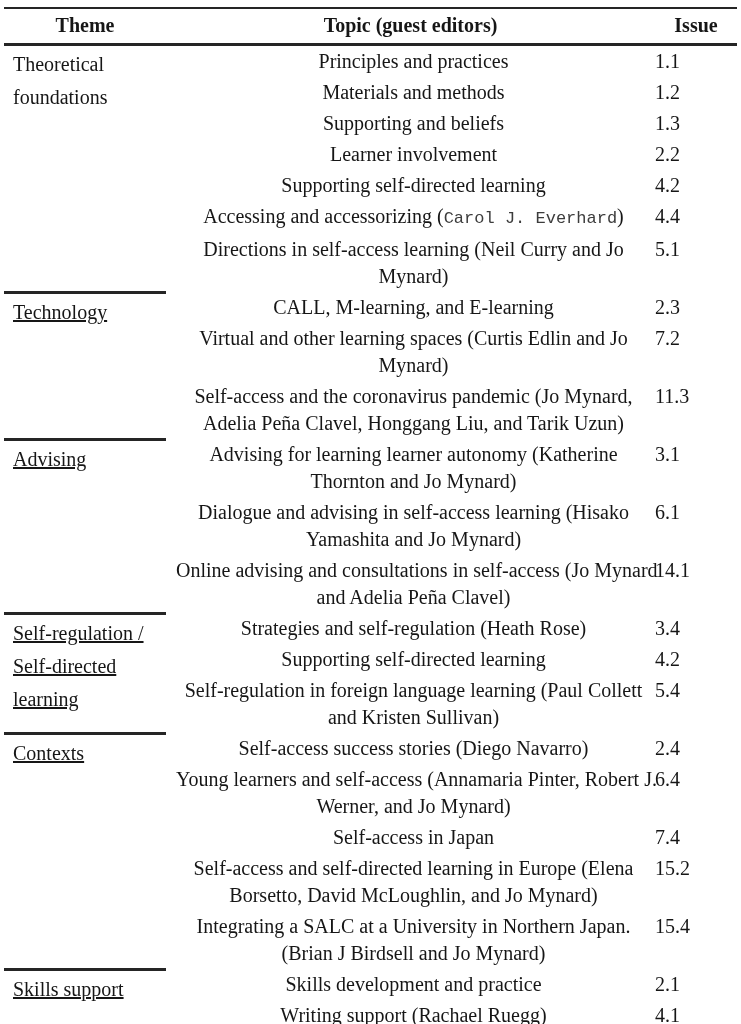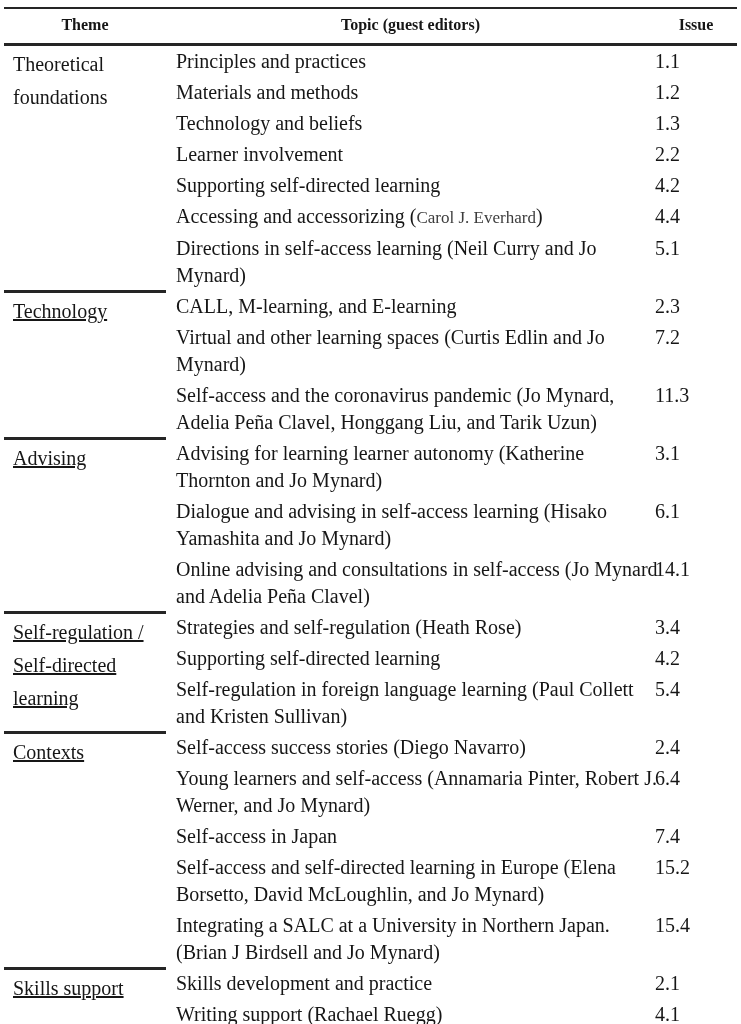--- a/index.html
+++ b/index.html
@@ -18,21 +18,21 @@
     width: 733px;
     margin: 7px 4px 0 4px;
     border-top: 2px solid var(--rule, #252525);
     border-bottom: 2px solid var(--bottom-rule, #4e4e4e);
   }
   table.journal-table col.c-theme { width: 162px; }
   table.journal-table col.c-topic { width: 489px; }
   table.journal-table col.c-issue { width: 82px; }
   th, td { box-sizing: border-box; vertical-align: top; }
   thead th {
-    font-size: 16px;
+    font-size: 20px;
     font-weight: bold;
     text-align: center;
     padding: 5px 0 7px 0;
     border-bottom: 3px solid var(--rule, #252525);
     line-height: 22px;
   }
   tbody td {
     font-size: 20px;
     padding: 2px 0;
   }
@@ -44,28 +44,29 @@
   }
   td.theme.group-start {
     border-top: 3px solid var(--rule, #252525);
     text-decoration: underline;
   }
   td.topic {
     padding-left: 10px;
     padding-right: 4px;
     line-height: 27px;
     white-space: pre;
+    text-align: center;
   }
   td.issue {
     text-align: left;
     line-height: 27px;
     padding-right: 6px;
   }
   .alt-editor {
-    font-family: Liberation Serif, serif;
+    font-family: Liberation Mono, monospace;
     font-size: 17px;
     color: var(--alt-editor, #3c3c3c);
   }
 </style>
 </head>
 <body style="background: rgb(255, 255, 255);">
 
 <table class="journal-table">
   <colgroup>
     <col class="c-theme">
@@ -84,21 +85,21 @@
         <td class="theme" rowspan="7">Theoretical
 foundations</td>
         <td class="topic">Principles and practices</td>
         <td class="issue">1.1</td>
       </tr>
       <tr>
         <td class="topic">Materials and methods</td>
         <td class="issue">1.2</td>
       </tr>
       <tr>
-        <td class="topic">Technology and beliefs</td>
+        <td class="topic">Supporting and beliefs</td>
         <td class="issue">1.3</td>
       </tr>
       <tr>
         <td class="topic">Learner involvement</td>
         <td class="issue">2.2</td>
       </tr>
       <tr>
         <td class="topic">Supporting self-directed learning</td>
         <td class="issue">4.2</td>
       </tr>

